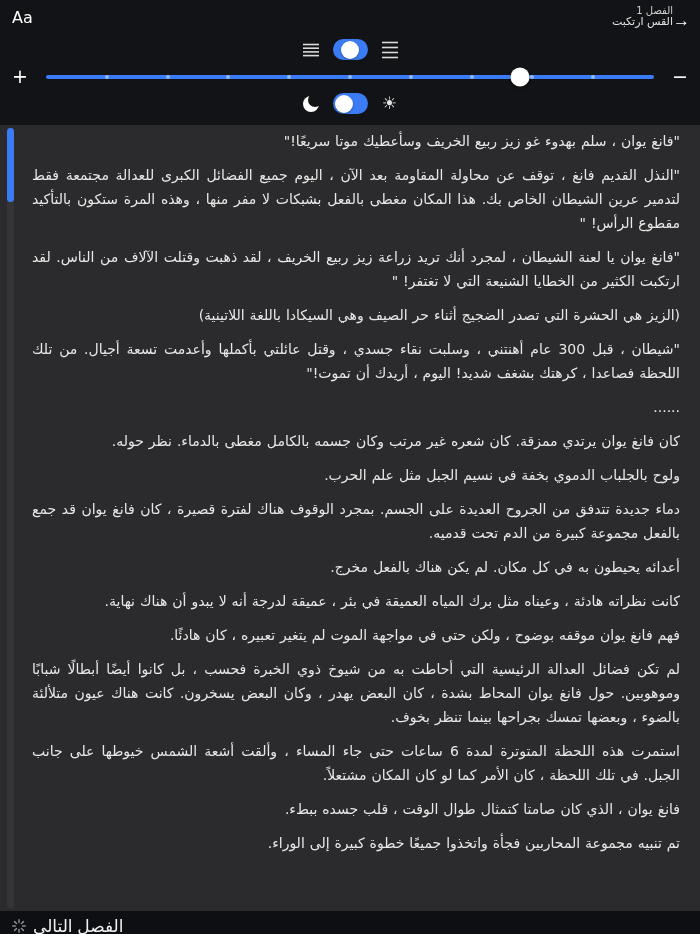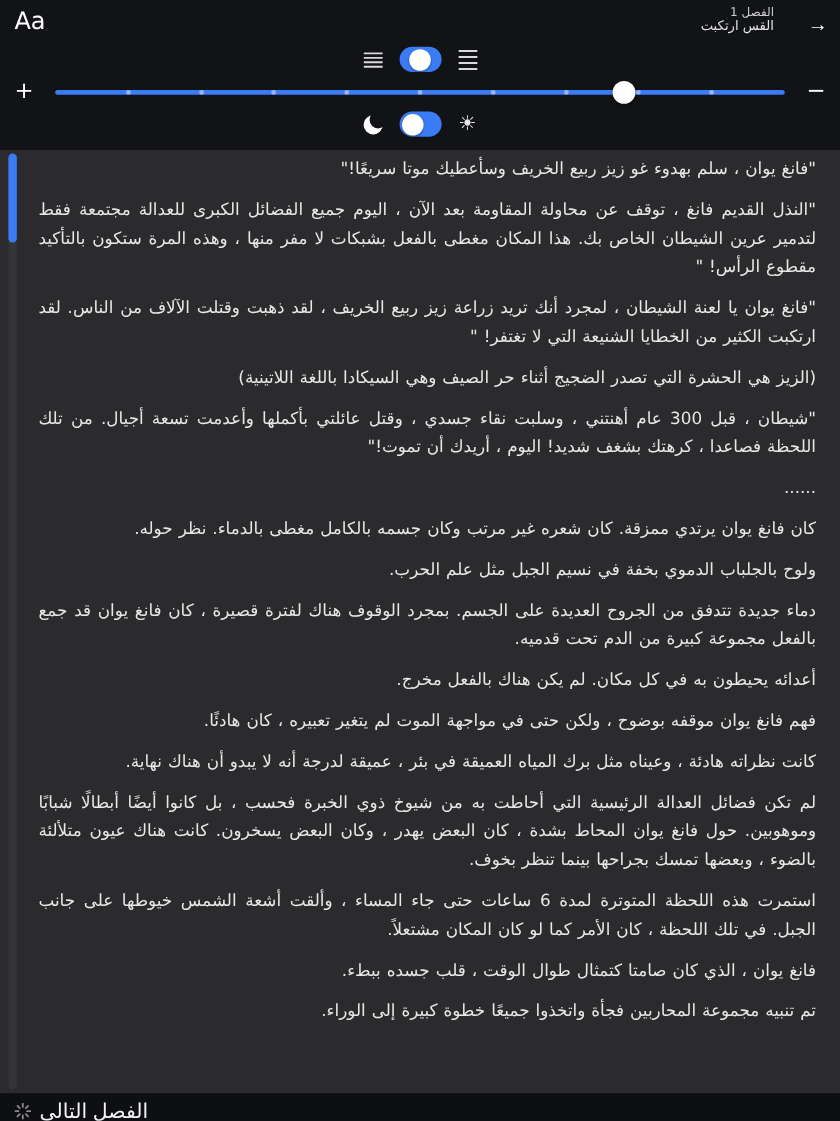--- a/index.html
+++ b/index.html
@@ -10,22 +10,22 @@
     background:var(--bar-bg);
     font-family:"DejaVu Sans", sans-serif;
     color:var(--text);
   }
   
   .top-bar {
     height:32px; display:flex; align-items:center;
     justify-content:space-between; padding:2px 10px 0 12px;
     background:var(--bar-bg);
   }
-  .font-btn { background:none; border:none; color:#fff; font-size:20px; font-family:inherit; padding:0; cursor:pointer; }
-  .top-right { display:flex; align-items:flex-end; gap:28px; }
+  .font-btn { background:none; border:none; color:#fff; font-size:16px; font-family:inherit; padding:0; cursor:pointer; }
+  .top-right { display:flex; align-items:flex-end; gap:0; }
   .chapter-info { text-align:right; line-height:1.15; direction:rtl; }
   .chapter-label { font-size:10px; color:#cfcfcf; }
   .book-title { font-size:11px; color:#e3e3e3; }
   .back-btn { background:none; border:none; color:#fff; font-size:17px; padding:0; cursor:pointer; line-height:1; }
   
   .settings { background:var(--bar-bg); padding:4px 0 8px; }
   .srow { display:flex; align-items:center; justify-content:center; height:27px; gap:14px; }
   .slider-row { justify-content:space-between; padding:0 10px; gap:10px; }
   .toggle { width:35px; height:21px; border-radius:11px; background:var(--accent); position:relative; flex:0 0 auto; cursor:pointer; }
   .toggle .knob { position:absolute; top:1.5px; width:18px; height:18px; border-radius:50%; background:#fff; box-shadow:0 1px 2px rgba(0,0,0,.4); }
@@ -158,22 +158,22 @@
       <p class="para">"فانغ يوان ، سلم بهدوء غو زيز ربيع الخريف وسأعطيك موتا سريعًا!"</p>
       <p class="para">"النذل القديم فانغ ، توقف عن محاولة المقاومة بعد الآن ، اليوم جميع الفضائل الكبرى للعدالة مجتمعة فقط لتدمير عرين الشيطان الخاص بك. هذا المكان مغطى بالفعل بشبكات لا مفر منها ، وهذه المرة ستكون بالتأكيد مقطوع الرأس! "</p>
       <p class="para">"فانغ يوان يا لعنة الشيطان ، لمجرد أنك تريد زراعة زيز ربيع الخريف ، لقد ذهبت وقتلت الآلاف من الناس. لقد ارتكبت الكثير من الخطايا الشنيعة التي لا تغتفر! "</p>
       <p class="para">(الزيز هي الحشرة التي تصدر الضجيج أثناء حر الصيف وهي السيكادا باللغة اللاتينية)</p>
       <p class="para">"شيطان ، قبل 300 عام أهنتني ، وسلبت نقاء جسدي ، وقتل عائلتي بأكملها وأعدمت تسعة أجيال. من تلك اللحظة فصاعدا ، كرهتك بشغف شديد! اليوم ، أريدك أن تموت!"</p>
       <p class="para">......</p>
       <p class="para">كان فانغ يوان يرتدي ممزقة. كان شعره غير مرتب وكان جسمه بالكامل مغطى بالدماء. نظر حوله.</p>
       <p class="para">ولوح بالجلباب الدموي بخفة في نسيم الجبل مثل علم الحرب.</p>
       <p class="para">دماء جديدة تتدفق من الجروح العديدة على الجسم. بمجرد الوقوف هناك لفترة قصيرة ، كان فانغ يوان قد جمع بالفعل مجموعة كبيرة من الدم تحت قدميه.</p>
       <p class="para">أعدائه يحيطون به في كل مكان. لم يكن هناك بالفعل مخرج.</p>
+      <p class="para">كانت نظراته هادئة ، وعيناه مثل برك المياه العميقة في بئر ، عميقة لدرجة أنه لا يبدو أن هناك نهاية.</p>
       <p class="para">فهم فانغ يوان موقفه بوضوح ، ولكن حتى في مواجهة الموت لم يتغير تعبيره ، كان هادئًا.</p>
-      <p class="para">كانت نظراته هادئة ، وعيناه مثل برك المياه العميقة في بئر ، عميقة لدرجة أنه لا يبدو أن هناك نهاية.</p>
       <p class="para">لم تكن فضائل العدالة الرئيسية التي أحاطت به من شيوخ ذوي الخبرة فحسب ، بل كانوا أيضًا أبطالًا شبابًا وموهوبين. حول فانغ يوان المحاط بشدة ، كان البعض يهدر ، وكان البعض يسخرون. كانت هناك عيون متلألئة بالضوء ، وبعضها تمسك بجراحها بينما تنظر بخوف.</p>
       <p class="para">استمرت هذه اللحظة المتوترة لمدة 6 ساعات حتى جاء المساء ، وألقت أشعة الشمس خيوطها على جانب الجبل. في تلك اللحظة ، كان الأمر كما لو كان المكان مشتعلاً.</p>
       <p class="para">فانغ يوان ، الذي كان صامتا كتمثال طوال الوقت ، قلب جسده ببطء.</p>
       <p class="para">تم تنبيه مجموعة المحاربين فجأة واتخذوا جميعًا خطوة كبيرة إلى الوراء.</p>
     </div>
 </main>
 
 <footer class="bottom-bar">
   <button class="next-chapter">
     <span>

